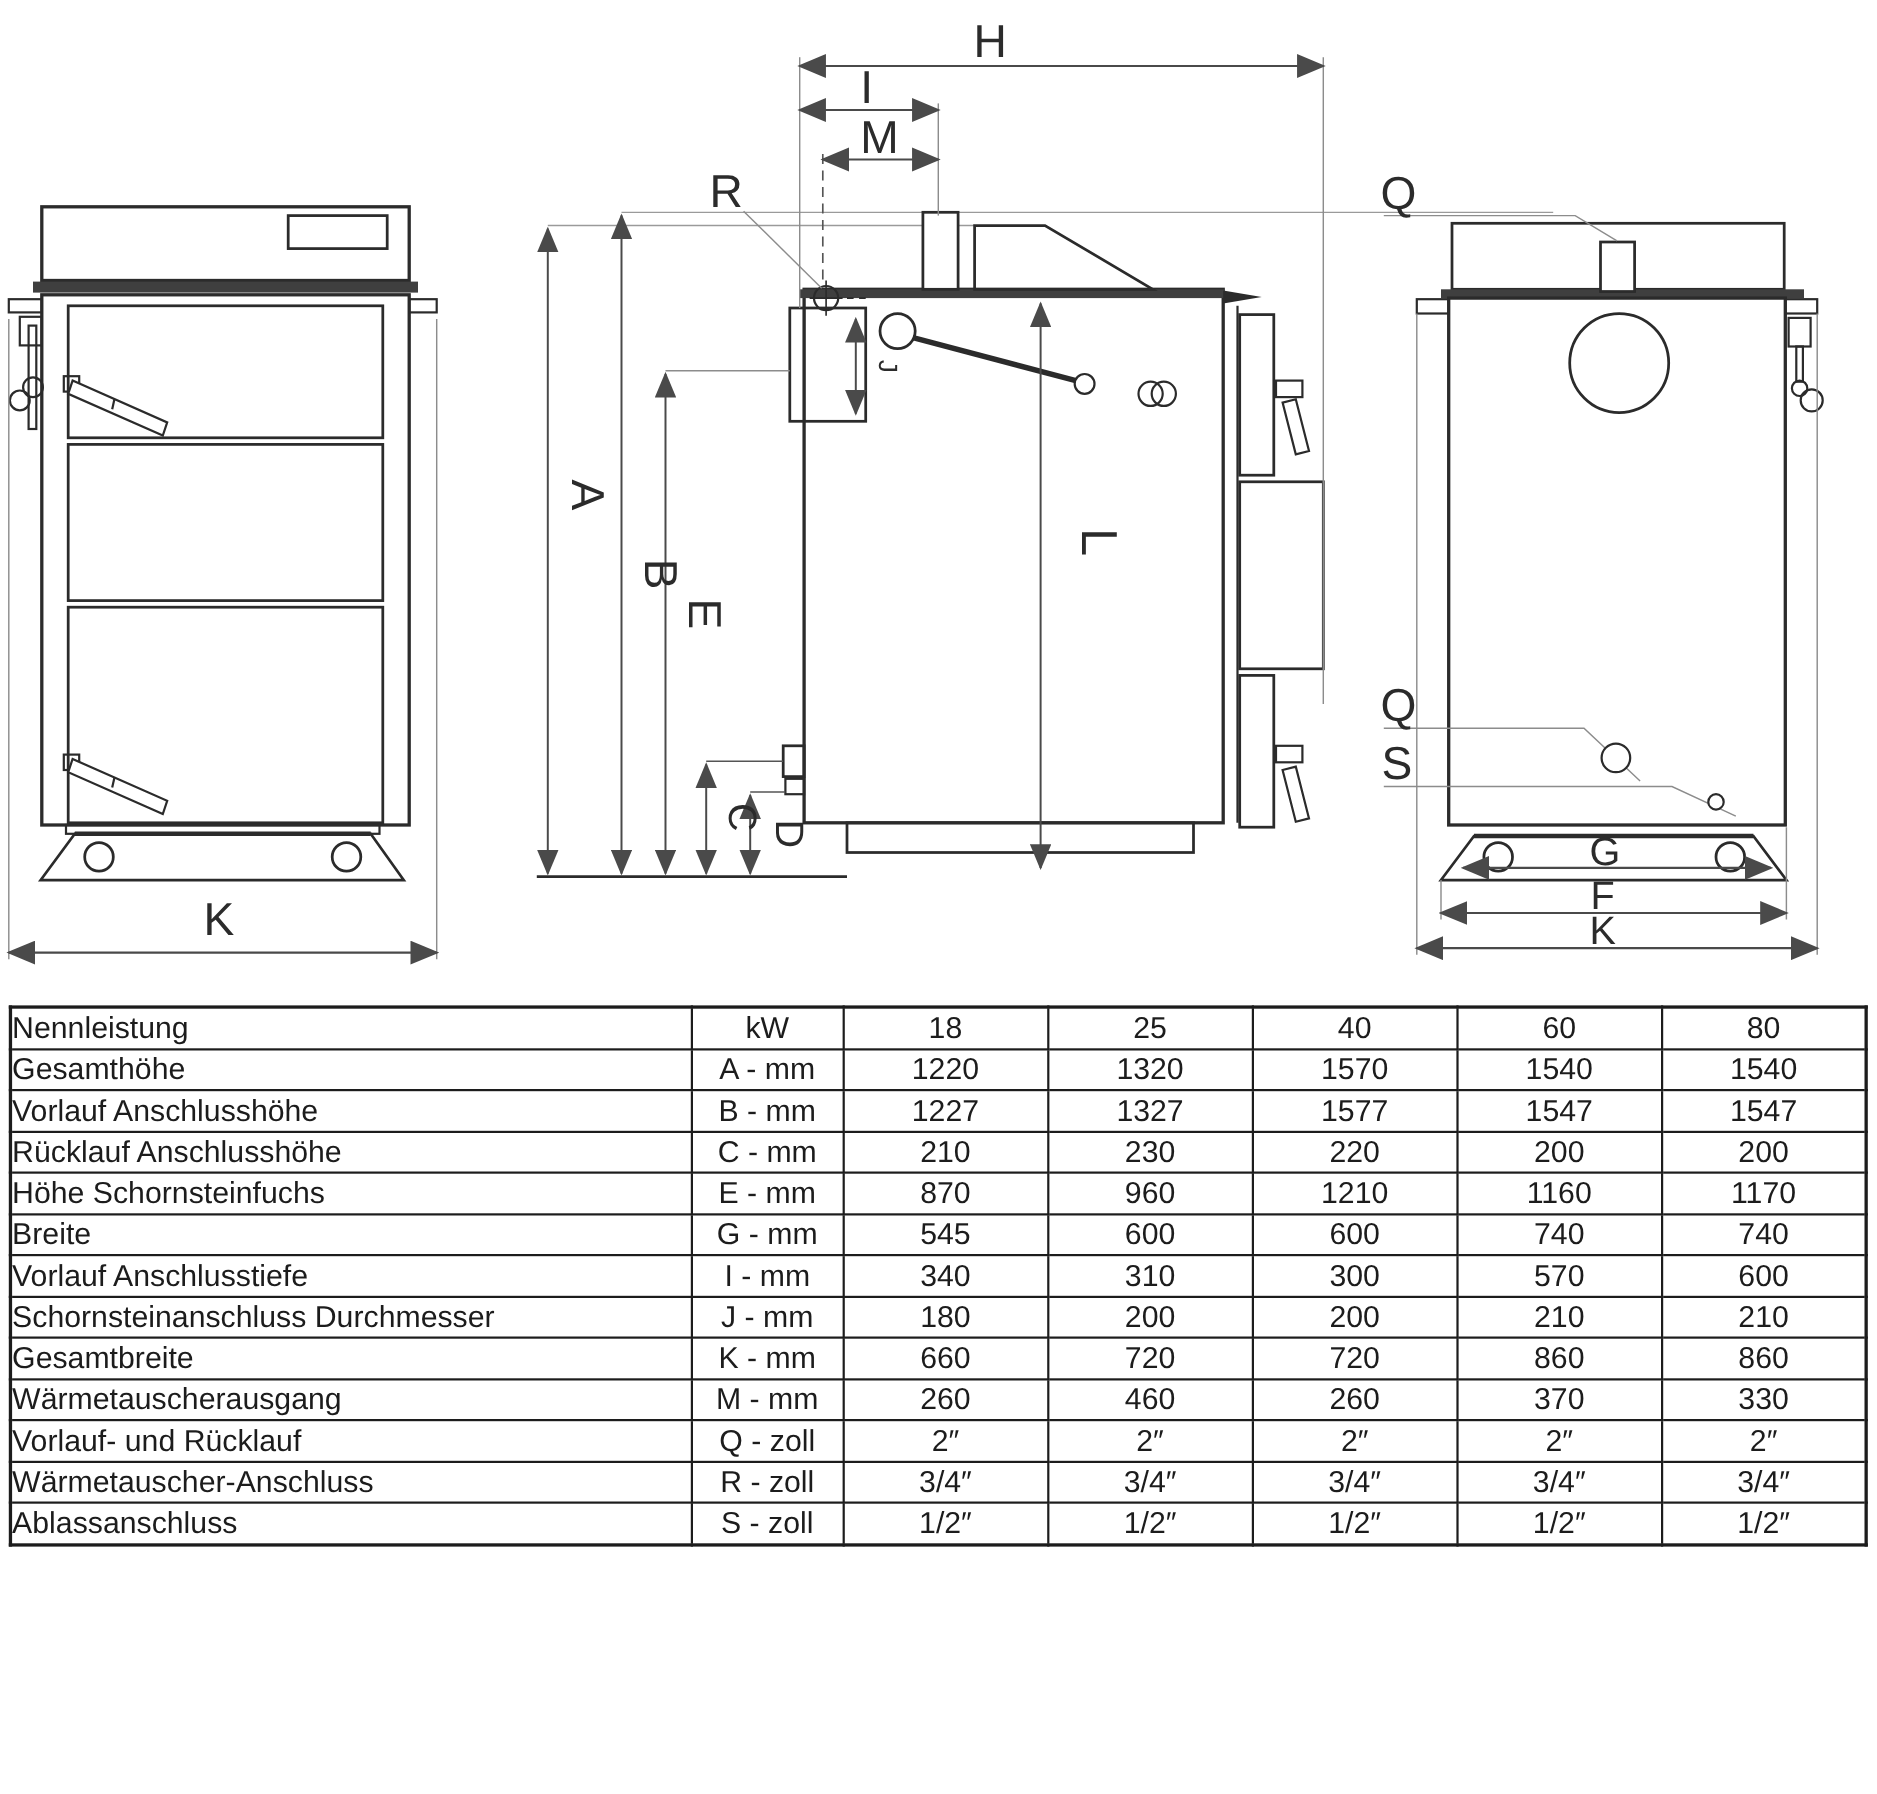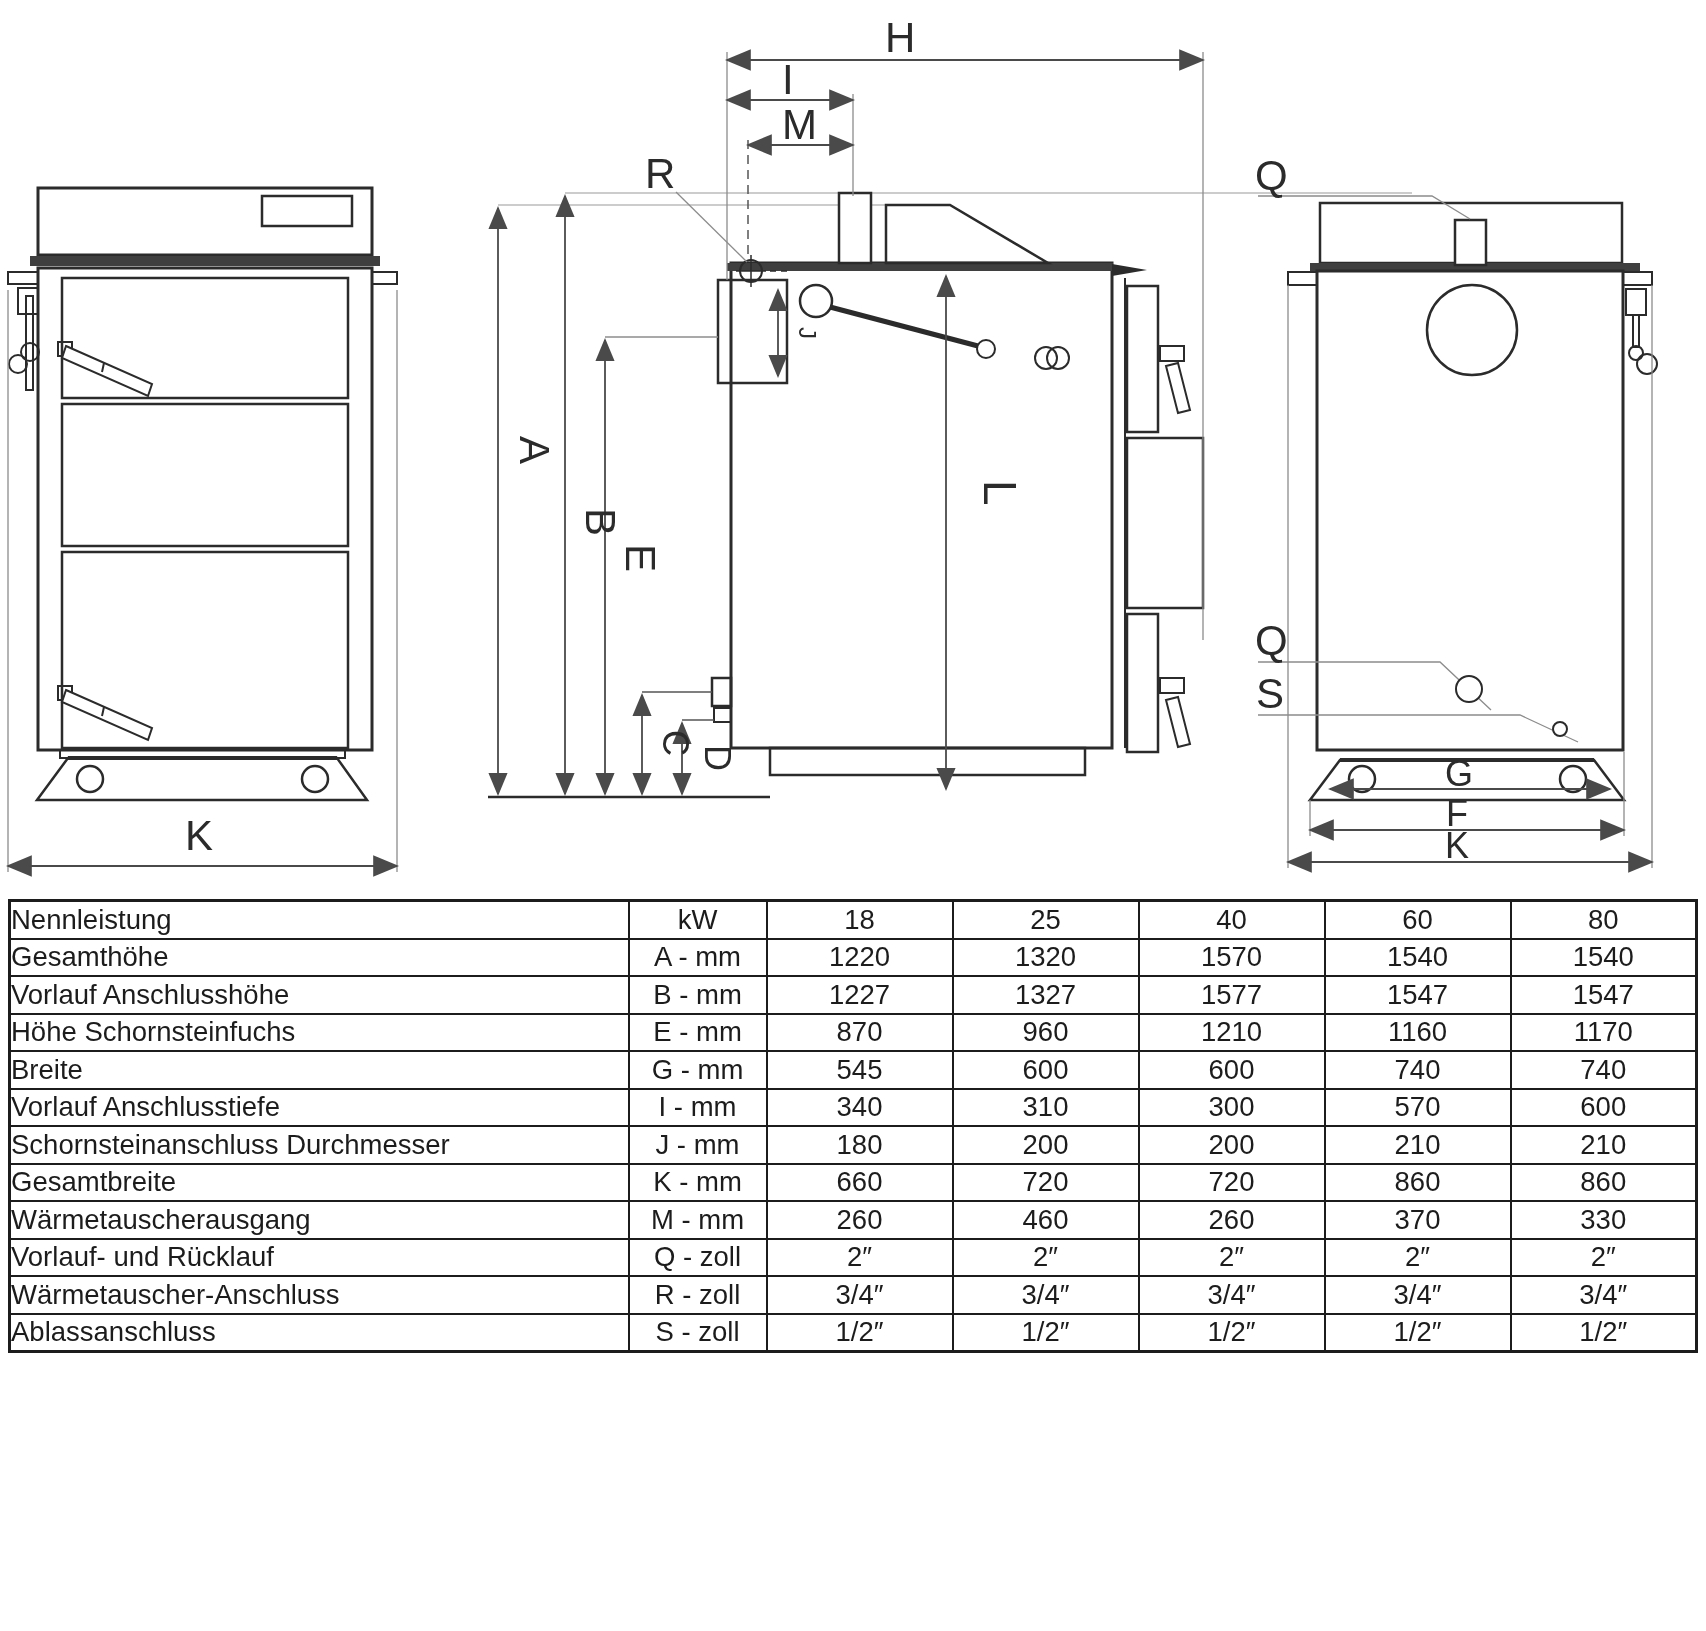--- a/index.html
+++ b/index.html
@@ -1,21 +1,21 @@
 <!DOCTYPE html>
 <html><head>
 <meta charset="utf-8">
 <style>
   html,body{margin:0;padding:0;background:#ffffff;}
   body{width:1706px;height:1631px;font-family:"Liberation Sans", sans-serif;color:#1c1c1c;}
   .sheet{position:relative;width:1706px;height:1631px;background:#fff;overflow:hidden;}
   svg text{fill:#2b2b2b;font-family:"Liberation Sans", sans-serif;}
   .dimletter{font-size:42px;}
   .dimletter-sm{font-size:36px;}
-  table.spec{border-collapse:collapse;table-layout:fixed;width:1690px;margin-left:8px;margin-top:2px;
+  table.spec{border-collapse:collapse;table-layout:fixed;width:1690px;margin-left:8px;margin-top:16px;
     font-size:27.5px;}
   table.spec th, table.spec td{border:2px solid #1c1c1c;height:35.5px;padding:0;font-weight:normal;
     white-space:nowrap;overflow:hidden;}
   table.spec{border:3px solid #1c1c1c;}
   td.lbl, th.lbl{text-align:left;padding-left:16px;}
   td.ctr, th.ctr{text-align:center;}
   col.c-label{width:619px;} col.c-unit{width:138px;} col.c-val{width:186px;}
 </style>
 </head>
 <body>
@@ -236,20 +236,29 @@
         <tr>
           <td class="lbl">Vorlauf Anschlusshöhe</td>
           <td class="ctr">B - mm</td>
           <td class="ctr">1227</td>
           <td class="ctr">1327</td>
           <td class="ctr">1577</td>
           <td class="ctr">1547</td>
           <td class="ctr">1547</td>
         </tr>
         <tr>
+          <td class="lbl">Rücklauf Anschlusshöhe</td>
+          <td class="ctr">C - mm</td>
+          <td class="ctr">210</td>
+          <td class="ctr">230</td>
+          <td class="ctr">220</td>
+          <td class="ctr">200</td>
+          <td class="ctr">200</td>
+        </tr>
+        <tr>
           <td class="lbl">Höhe Schornsteinfuchs</td>
           <td class="ctr">E - mm</td>
           <td class="ctr">870</td>
           <td class="ctr">960</td>
           <td class="ctr">1210</td>
           <td class="ctr">1160</td>
           <td class="ctr">1170</td>
         </tr>
         <tr>
           <td class="lbl">Breite</td>

